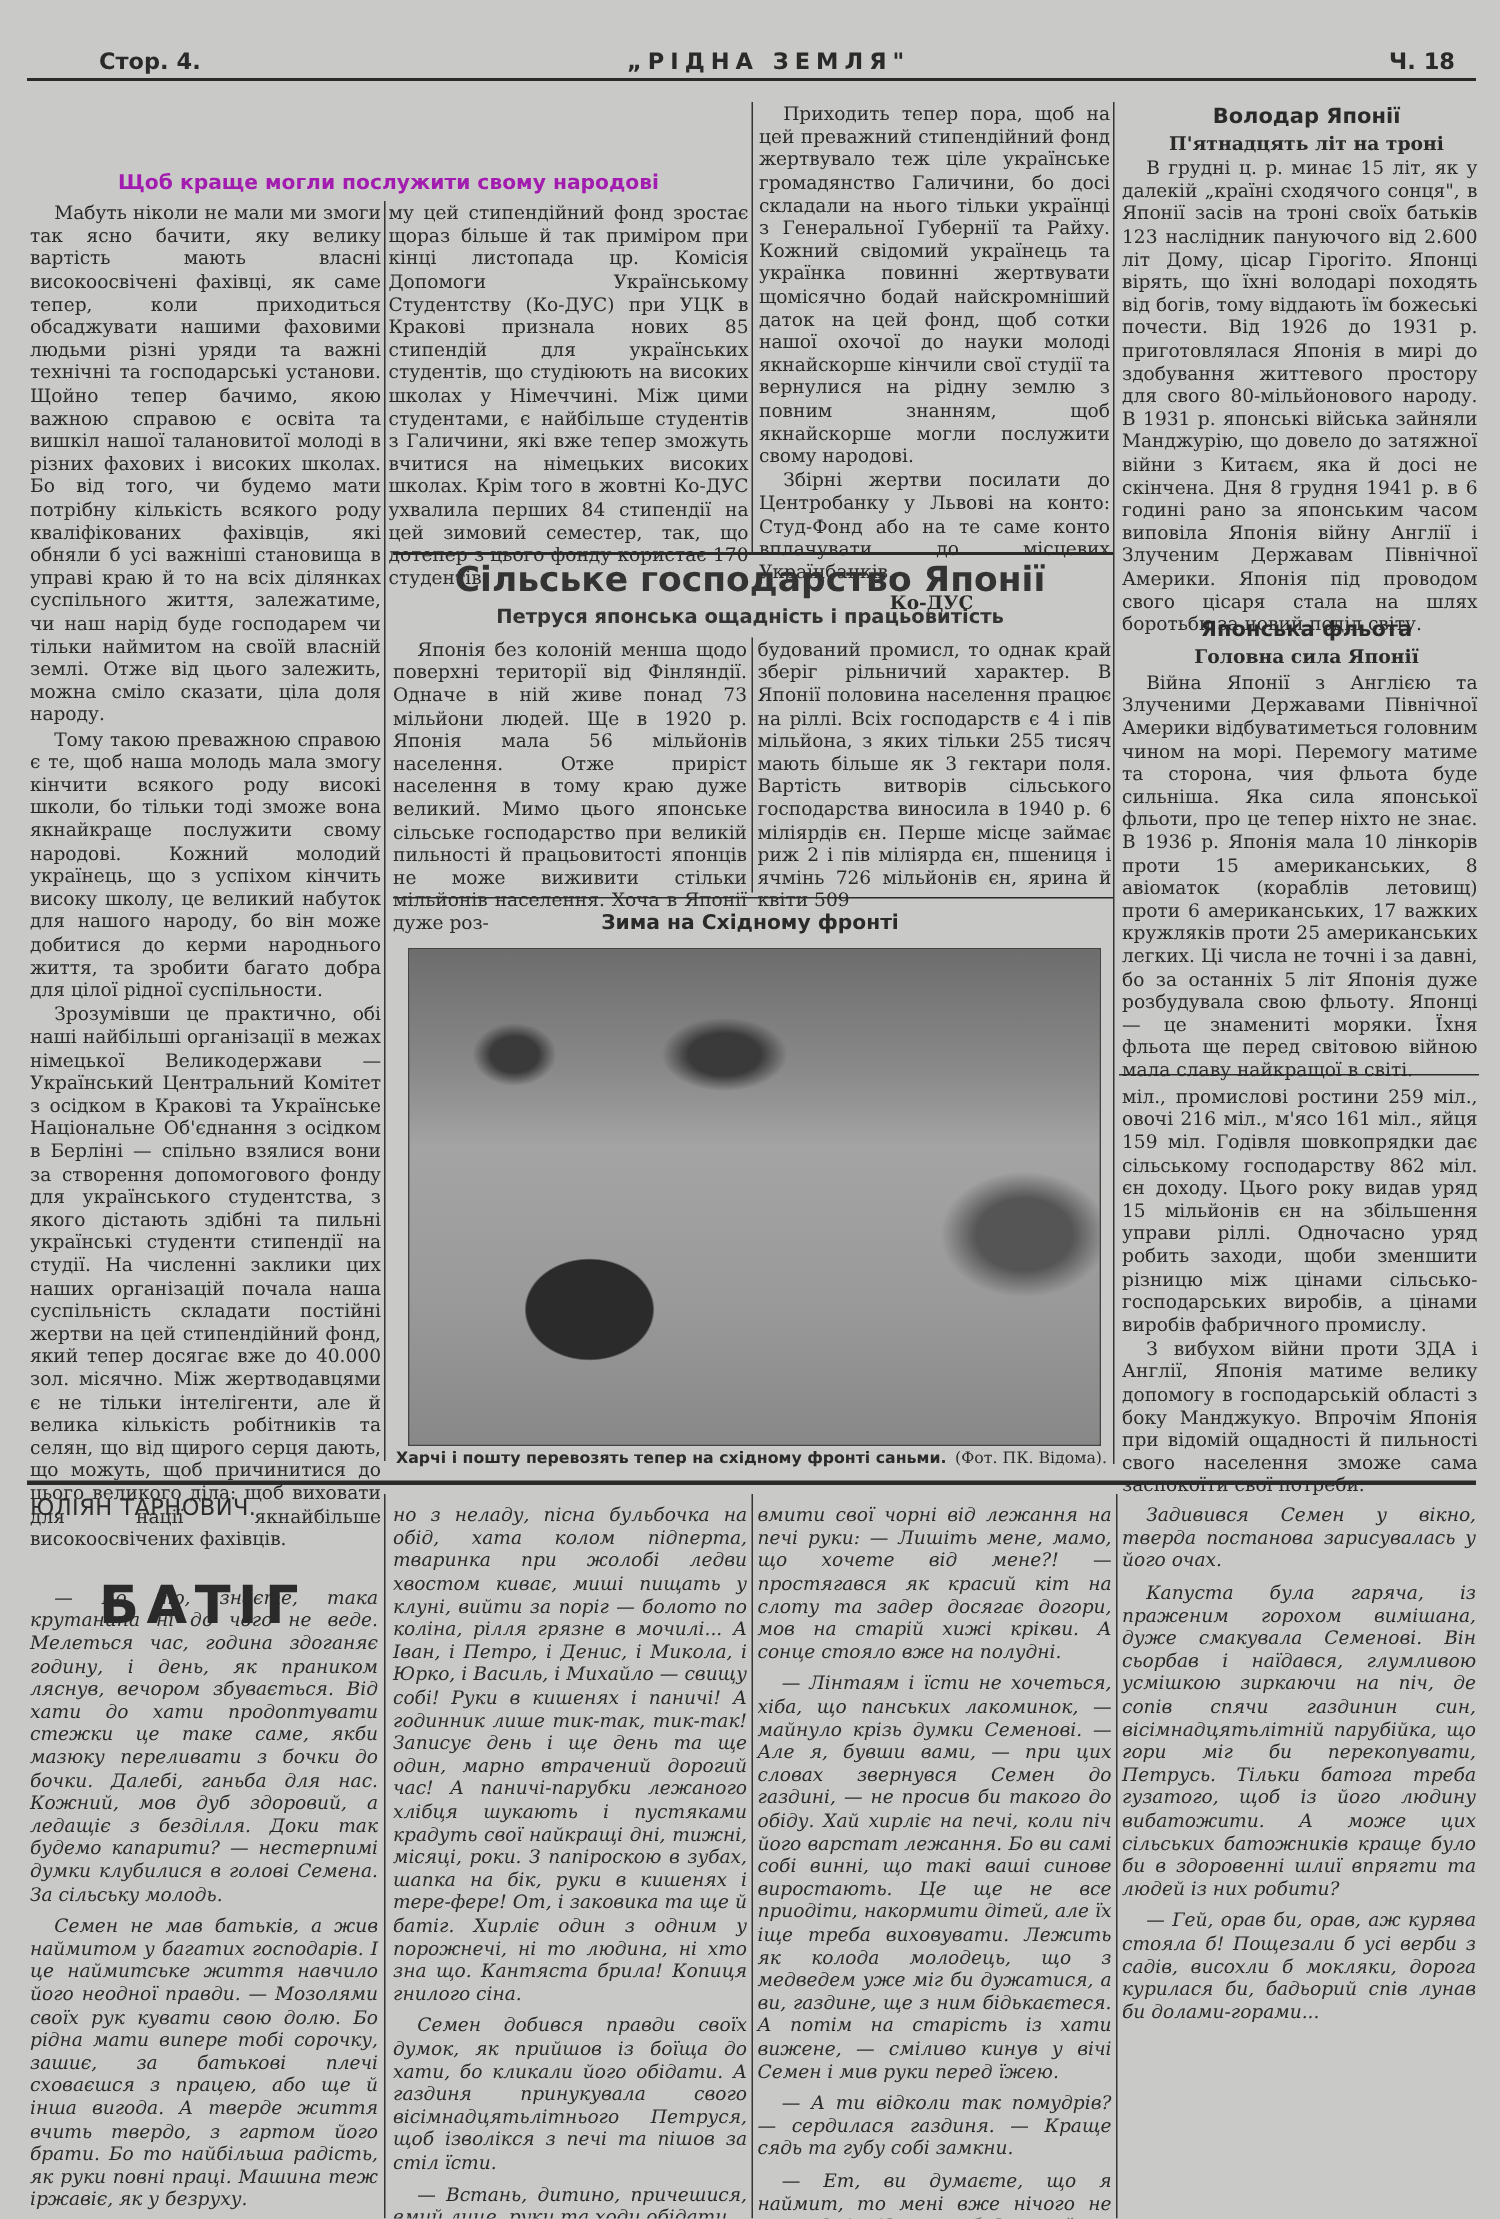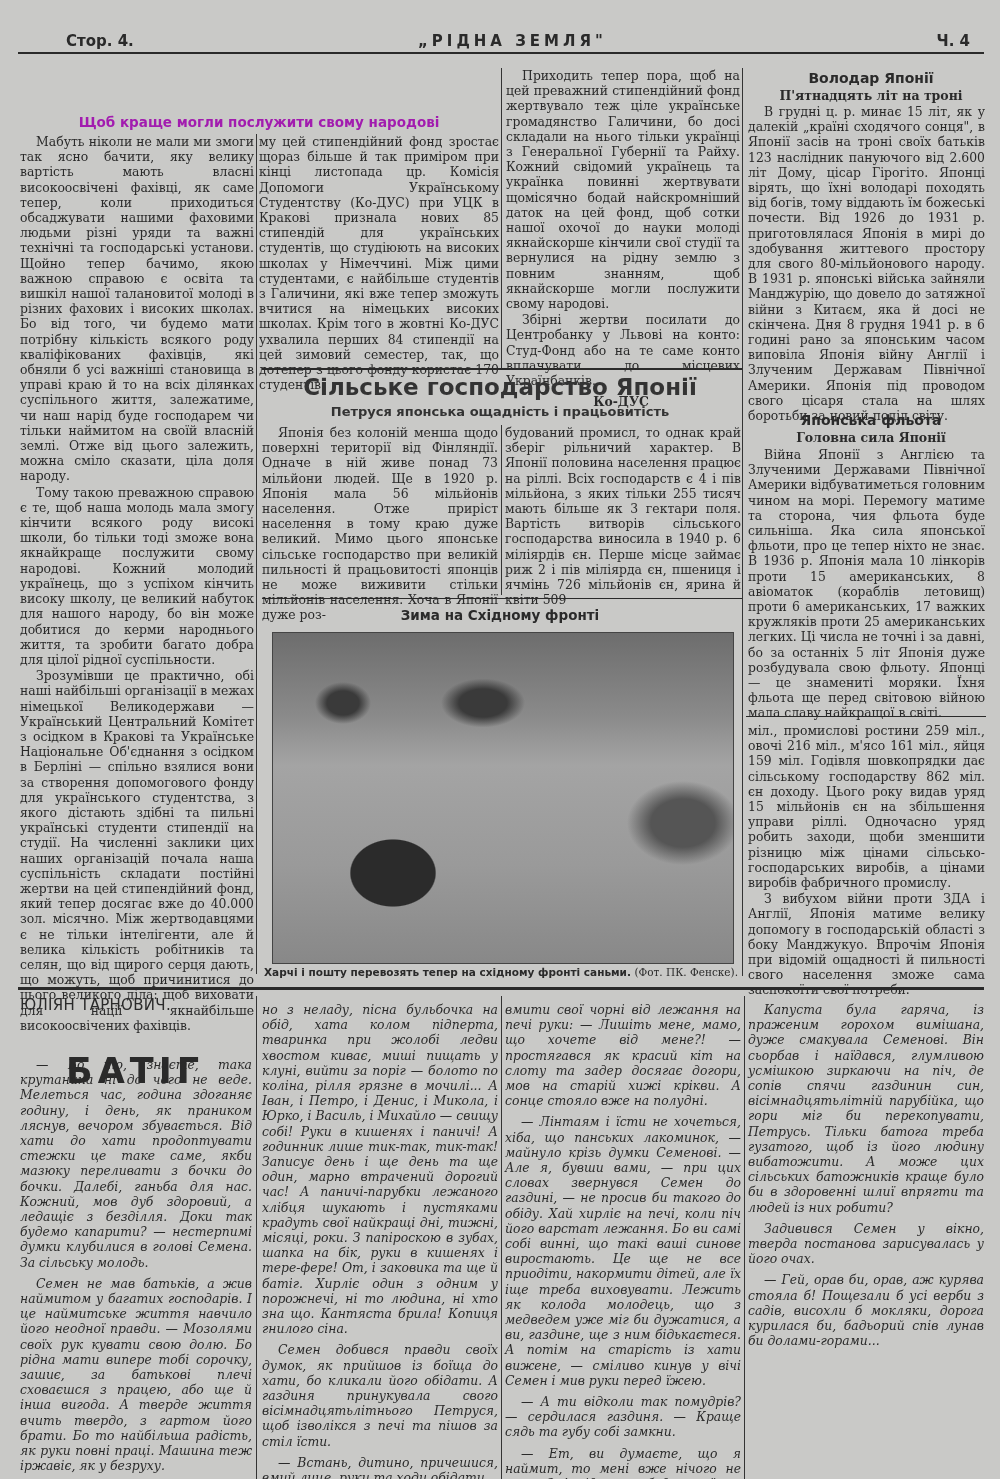--- a/index.html
+++ b/index.html
@@ -34,21 +34,21 @@
            border:1px solid #444; }
 </style>
 </head>
 <body>
 
 <div class="page">
 
   <div class="hdr">
     <span class="l">Стор. 4.</span>
     <span class="c">„РІДНА ЗЕМЛЯ"</span>
-    <span class="r">Ч. 4</span>
+    <span class="r">Ч. 18</span>
   </div>
   <div class="rule" style="left:18px;top:52px;width:966px;height:2px;"></div>
 
   <div class="hd" style="left:18px;top:114px;width:482px;font-size:13.5px;color:#a21caf;">Щоб краще могли послужити свому народові</div>
 
   <div class="col" style="left:20px;top:134px;width:234px;">
     <p>Мабуть ніколи не мали ми змоги так ясно бачити, яку велику вартість мають власні високоосвічені фахівці, як саме тепер, коли приходиться обсаджувати нашими фаховими людьми різні уряди та важні технічні та господарські установи. Щойно тепер бачимо, якою важною справою є освіта та вишкіл нашої талановитої молоді в різних фахових і високих школах. Бо від того, чи будемо мати потрібну кількість всякого роду кваліфікованих фахівців, які обняли б усі важніші становища в управі краю й то на всіх ділянках суспільного життя, залежатиме, чи наш нарід буде господарем чи тільки наймитом на своїй власній землі. Отже від цього залежить, можна сміло сказати, ціла доля народу.</p>
     <p>Тому такою преважною справою є те, щоб наша молодь мала змогу кінчити всякого роду високі школи, бо тільки тоді зможе вона якнайкраще послужити свому народові. Кожний молодий українець, що з успіхом кінчить високу школу, це великий набуток для нашого народу, бо він може добитися до керми народнього життя, та зробити багато добра для цілої рідної суспільности.</p>
     <p>Зрозумівши це практично, обі наші найбільші організації в межах німецької Великодержави — Український Центральний Комітет з осідком в Кракові та Українське Національне Об'єднання з осідком в Берліні — спільно взялися вони за створення допомогового фонду для українського студентства, з якого дістають здібні та пильні українські студенти стипендії на студії. На численні заклики цих наших організацій почала наша суспільність складати постійні жертви на цей стипендійний фонд, який тепер досягає вже до 40.000 зол. місячно. Між жертводавцями є не тільки інтелігенти, але й велика кількість робітників та селян, що від щирого серця дають, що можуть, щоб причинитися до цього великого діла: щоб виховати для нації якнайбільше високоосвічених фахівців.</p>
   </div>
@@ -91,21 +91,21 @@
   <div class="vr" style="left:501px;top:425px;height:170px;"></div>
   <div class="col" style="left:505px;top:425px;width:236px;">
     <p style="text-indent:0">будований промисл, то однак край зберіг рільничий характер. В Японії половина населення працює на ріллі. Всіх господарств є 4 і пів мільйона, з яких тільки 255 тисяч мають більше як 3 гектари поля. Вартість витворів сільського господарства виносила в 1940 р. 6 міліярдів єн. Перше місце займає риж 2 і пів міліярда єн, пшениця і ячмінь 726 мільйонів єн, ярина й квіти 509</p>
   </div>
 
   <div class="rule" style="left:262px;top:598px;width:480px;height:1px;"></div>
   <div class="hd" style="left:258px;top:607px;width:484px;font-size:13.5px;">Зима на Східному фронті</div>
   <div class="photo"></div>
   <div style="position:absolute;left:264px;top:966px;width:474px;font-size:10.5px;font-family:'DejaVu Sans',sans-serif;font-weight:bold;">
     <span>Харчі і пошту перевозять тепер на східному фронті саньми.</span>
-    <span style="float:right;font-weight:normal;font-family:'DejaVu Serif',serif;">(Фот. ПК. Фенске).</span>
+    <span style="float:right;font-weight:normal;font-family:'DejaVu Serif',serif;">(Фот. ПК. Відома).</span>
   </div>
 
   <div class="rule" style="left:18px;top:987px;width:966px;height:3px;"></div>
 
   <div style="position:absolute;left:20px;top:996px;font-size:15px;font-family:'DejaVu Sans',sans-serif;letter-spacing:0.3px;">ЮЛІЯН ТАРНОВИЧ.</div>
   <div class="hd" style="left:18px;top:1015px;width:234px;font-size:35px;letter-spacing:5px;margin-top:36px;">БАТІГ</div>
 
   <div class="col italic" style="left:20px;top:1057px;width:232px;">
     <p>— Бо то, знаєте, така крутанина ні до чого не веде. Мелеться час, година здоганяє годину, і день, як праником ляснув, вечором збувається. Від хати до хати продоптувати стежки це таке саме, якби мазюку переливати з бочки до бочки. Далебі, ганьба для нас. Кожний, мов дуб здоровий, а ледащіє з безділля. Доки так будемо капарити? — нестерпимі думки клубилися в голові Семена. За сільську молодь.</p>
     <p>Семен не мав батьків, а жив наймитом у багатих господарів. І це наймитське життя навчило його неодної правди. — Мозолями своїх рук кувати свою долю. Бо рідна мати випере тобі сорочку, зашиє, за батькові плечі сховаєшся з працею, або ще й інша вигода. А тверде життя вчить твердо, з гартом його брати. Бо то найбільша радість, як руки повні праці. Машина теж іржавіє, як у безруху.</p>
@@ -120,19 +120,19 @@
   </div>
   <div class="vr" style="left:501px;top:996px;height:483px;"></div>
   <div class="col italic" style="left:505px;top:1002px;width:236px;">
     <p style="text-indent:0">вмити свої чорні від лежання на печі руки: — Лишіть мене, мамо, що хочете від мене?! — простягався як красий кіт на слоту та задер досягає догори, мов на старій хижі крікви. А сонце стояло вже на полудні.</p>
     <p>— Лінтаям і їсти не хочеться, хіба, що панських лакоминок, — майнуло крізь думки Семенові. — Але я, бувши вами, — при цих словах звернувся Семен до газдині, — не просив би такого до обіду. Хай хирліє на печі, коли піч його варстат лежання. Бо ви самі собі винні, що такі ваші синове виростають. Це ще не все приодіти, накормити дітей, але їх іще треба виховувати. Лежить як колода молодець, що з медведем уже міг би дужатися, а ви, газдине, ще з ним бідькаєтеся. А потім на старість із хати вижене, — сміливо кинув у вічі Семен і мив руки перед їжею.</p>
     <p>— А ти відколи так помудрів? — сердилася газдиня. — Краще сядь та губу собі замкни.</p>
     <p>— Ет, ви думаєте, що я наймит, то мені вже нічого не знати? А сідати я буду та їсти буду, бо працюю чесно, то ж мені нагорода на-</p>
   </div>
   <div class="vr" style="left:744px;top:996px;height:483px;"></div>
   <div class="col italic" style="left:748px;top:1002px;width:236px;">
+    <p>Задивився Семен у вікно, тверда постанова зарисувалась у його очах.</p>
     <p>Капуста була гаряча, із праженим горохом вимішана, дуже смакувала Семенові. Він сьорбав і наїдався, глумливою усмішкою зиркаючи на піч, де сопів спячи газдинин син, вісімнадцятьлітній парубійка, що гори міг би перекопувати, Петрусь. Тільки батога треба гузатого, щоб із його людину вибатожити. А може цих сільських батожників краще було би в здоровенні шлиї впрягти та людей із них робити?</p>
-    <p>Задивився Семен у вікно, тверда постанова зарисувалась у його очах.</p>
     <p>— Гей, орав би, орав, аж курява стояла б! Пощезали б усі верби з садів, висохли б мокляки, дорога курилася би, бадьорий спів лунав би долами-горами...</p>
 
   </div>
 
 </div>
 
 </body></html>

